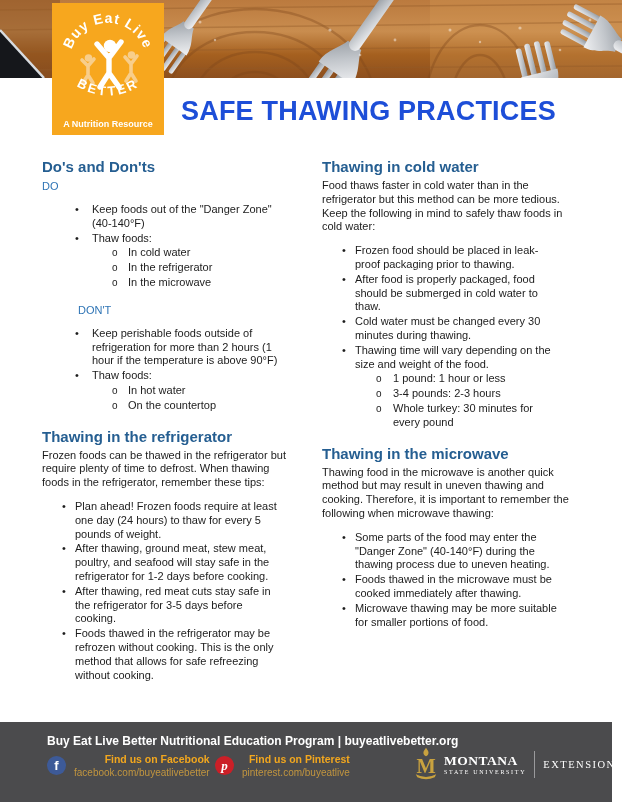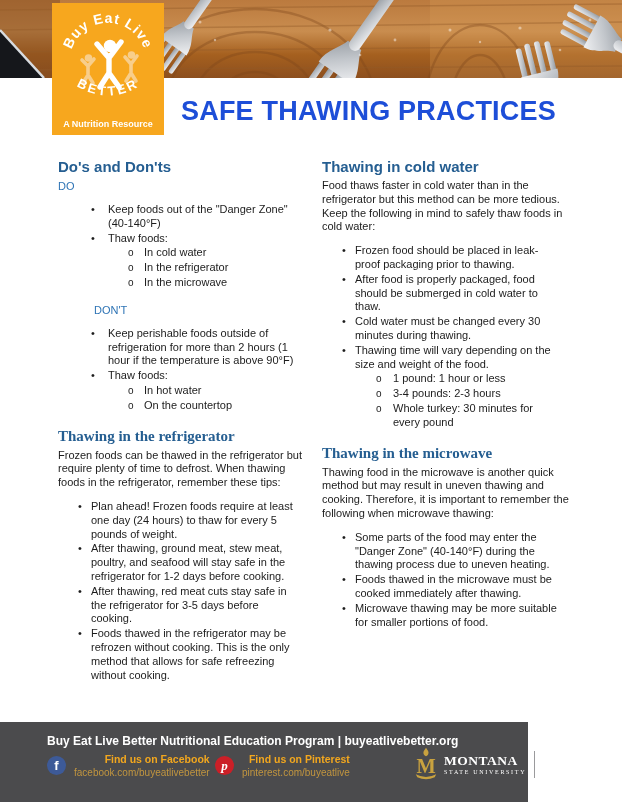--- a/index.html
+++ b/index.html
@@ -16,40 +16,40 @@
   .logo-box svg { display:block; }
   .arc-text { font-family:"Liberation Sans", sans-serif; font-weight:bold; fill:#ffffff; }
   .tagline-text { font-family:"Liberation Sans", sans-serif; font-weight:bold; fill:#ffffff; }
 
   
   .title { position:absolute; left:181px; top:96px; margin:0;
            font-size:27px; font-weight:bold; color:#1d4ed8; letter-spacing:.2px; white-space:nowrap; }
 
   
   .col { position:absolute; top:157px; font-size:11px; line-height:13.8px; color:#1c1c1c; }
-  .col-left  { left:58px;  width:252px; }
+  .col-left  { left:42px;  width:252px; }
   .col-right { left:322px; width:250px; }
   .col h2 { margin:0 0 3px 0; font-size:15px; line-height:19px; color:#255E91; font-weight:bold; }
-  .col h2.gap { margin-top:14px;font-family:Liberation Serif, serif; }
+  .col h2.gap { margin-top:14px; }
   .sublabel { color:#2E74B5; font-size:11px; line-height:14px; margin:1px 0 3px; }
   .sublabel.gap { margin-top:13px;padding-left:36px; }
   .col p { margin:0 0 1px 0; }
   ul.list { list-style:none; margin:10px; padding:0; }
   ul.list li { position:relative; margin:0 0 1px 0; }
   li.l1 { padding-left:23px; }
   li.l1::before { content:"\2022"; position:absolute; left:10px; top:0; }
   li.l2 { padding-left:61px; }
   li.l2::before { content:"o"; position:absolute; left:44px; top:0; font-size:10px; }
   ul.deep li.l1 { padding-left:40px; }
   ul.deep li.l1::before { left:23px; }
   ul.deep li.l2 { padding-left:76px; }
   ul.deep li.l2::before { left:60px; }
 
   
-  .footer { position:absolute; left:0; top:722px; width:528px; height:80px; background:#4B4B4D; }
+  .footer { position:absolute; left:0; top:722px; width:612px; height:80px; background:#4B4B4D; }
   .program { position:absolute; left:47px; top:12px; color:#ffffff; font-weight:bold;
              font-size:12px; white-space:nowrap; }
   .social { position:absolute; top:31px; display:flex; align-items:flex-start; cursor:pointer; }
   .social.fb  { left:47px; }
   .social.pin { left:215px; }
   .icon-circle { width:19px; height:19px; border-radius:50%; color:#fff; display:flex;
                  align-items:center; justify-content:center; font-weight:bold; font-size:13px;
                  margin-top:3px; flex:0 0 auto; }
   .fb-icon  { background:#3D5A98; }
   .pin-icon { background:#CB1F27; font-family:"Liberation Serif", serif; font-style:italic; }

